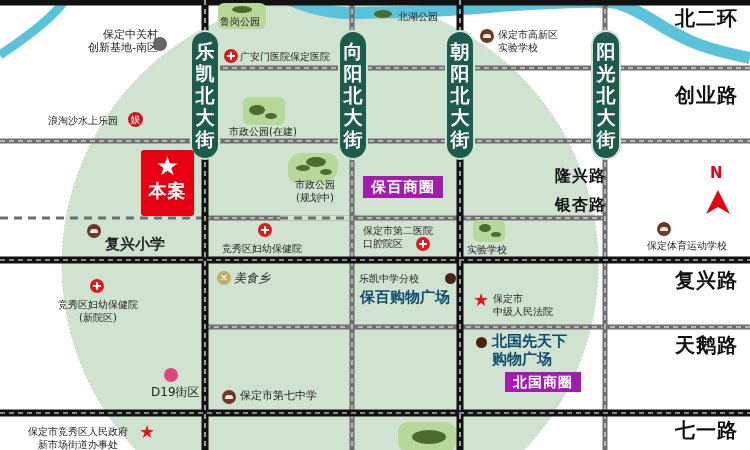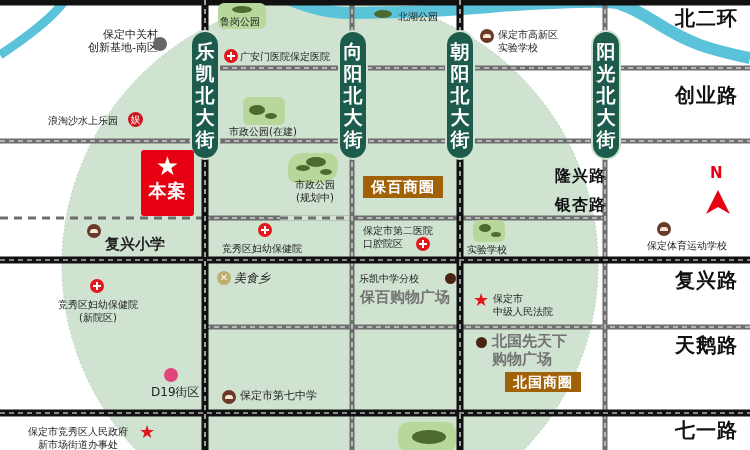--- a/index.html
+++ b/index.html
@@ -4,22 +4,22 @@
 <style>
   html,body{margin:0;padding:0;}
   body{width:750px;height:450px;overflow:hidden;background:#ffffff;font-family:"DejaVu Sans","Liberation Sans",sans-serif;}
   #map{position:relative;width:750px;height:450px;overflow:hidden;background:#fff;}
   svg.base{position:absolute;left:0;top:0;}
   .lbl{position:absolute;white-space:nowrap;color:#222;font-size:10px;line-height:13px;}
   .lbl.c{text-align:center;}
   .road-name{position:absolute;color:#111;font-size:20px;font-weight:bold;letter-spacing:1px;white-space:nowrap;}
   .vpill{position:absolute;width:30px;background:#1d5b4c;color:#fff;border-radius:15px;font-size:19px;font-weight:bold;line-height:22px;text-align:center;padding:8px 0;box-sizing:border-box;border:2px solid #cfe3d0;}
   .vpill span{display:block;}
-  .biz{position:absolute;background:#a16207;color:#fff;font-weight:bold;font-size:15px;padding:2px 8px;line-height:18px;letter-spacing:1px;}
-  .brown-big{position:absolute;color:#737373;font-weight:bold;font-size:15px;line-height:18px;white-space:nowrap;}
+  .biz{position:absolute;background:#a21caf;color:#fff;font-weight:bold;font-size:15px;padding:2px 8px;line-height:18px;letter-spacing:1px;}
+  .brown-big{position:absolute;color:#0c4a6e;font-weight:bold;font-size:15px;line-height:18px;white-space:nowrap;}
   .icon{position:absolute;border-radius:50%;}
   .hosp{width:14px;height:14px;background:#e3161b;}
   .hosp:before,.hosp:after{content:"";position:absolute;background:#fff;}
   .hosp:before{left:3px;top:6px;width:8px;height:2px;}
   .hosp:after{left:6px;top:3px;width:2px;height:8px;}
   .school{width:14px;height:14px;background:#6b3a26;}
   .school:after{content:"";position:absolute;left:3px;top:5px;width:8px;height:4px;background:#f3e6da;border-radius:3px 3px 0 0;}
   .dot{width:11px;height:11px;background:#4a2412;}
   .park{position:absolute;background:#b7d89a;border-radius:6px;}
   .tree{position:absolute;background:#4d6b2f;border-radius:50%;}

